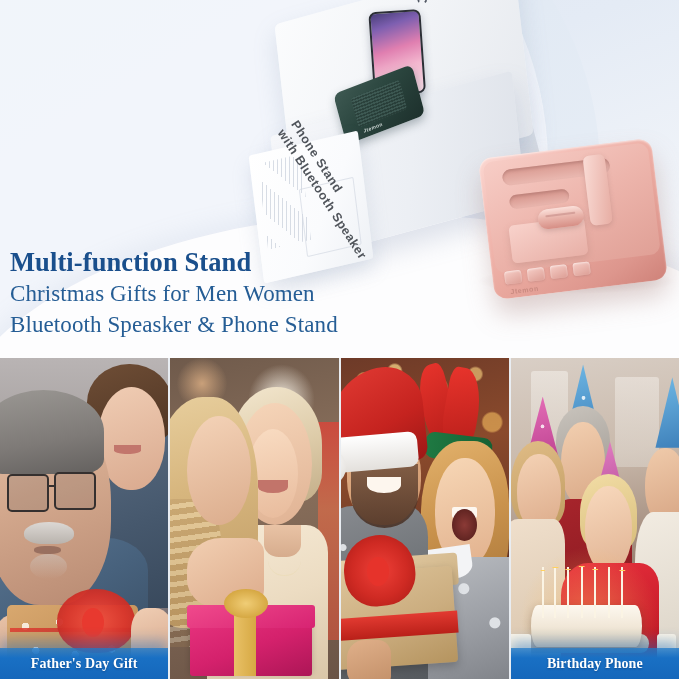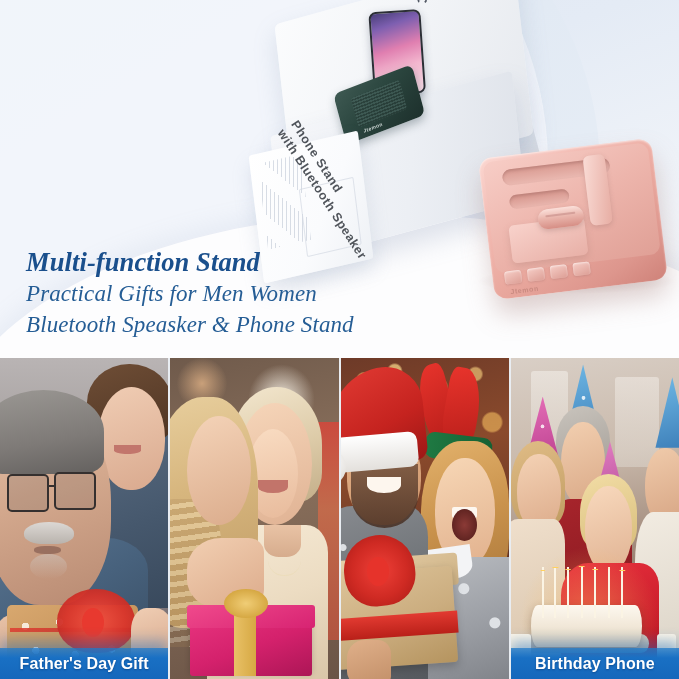--- a/index.html
+++ b/index.html
@@ -171,21 +171,21 @@
     position:absolute; left:16px; bottom:3px;
     font-size:7px; font-weight:700; color:#c98a80; letter-spacing:.6px;
   }
   .dev-shadow {
     position:absolute; left:478px; top:268px; width:196px; height:26px;
     background:radial-gradient(ellipse at 50% 50%,rgba(150,120,120,.26) 0%,rgba(150,120,120,0) 72%);
     border-radius:50%;
   }
 
   
-  .headings { position:absolute; left:26px; top:248px; z-index:6;font-style:italic; }
+  .headings { position:absolute; left:10px; top:248px; z-index:6; }
   .h-main {
     font-family:"Liberation Serif", serif;
     font-weight:700; font-size:26.5px; color:#1a4f8c;
     letter-spacing:.1px; line-height:1.12;
   }
   .h-sub {
     font-family:"Liberation Serif", serif;
     font-weight:400; font-size:23px; color:#255d95;
     line-height:1.38; letter-spacing:.1px;
   }
@@ -200,22 +200,23 @@
   }
   .scene { position:absolute; inset:0; }
 
   .caption {
     position:absolute; left:0; right:0; bottom:0; height:31px;
     background:linear-gradient(180deg,rgba(30,120,200,.82) 0%,#1970c4 32%,#1567bb 100%);
     display:flex; align-items:center; justify-content:center;
     box-shadow:0 -7px 13px rgba(25,110,195,.42);
   }
   .caption span {
-    color:#fff; font-weight:700; font-size:16px; letter-spacing:.1px;
+    color:#fff; font-weight:700; font-size:14px; letter-spacing:.1px;
     text-shadow:0 1px 2px rgba(0,40,90,.45);
+    font-family:Liberation Serif, serif;
   }
 
   
   .f { position:absolute; }
 
   
   .p1-bg { inset:0; background:linear-gradient(165deg,#8d8f93 0%,#9a9499 35%,#837c80 72%,#6f6669 100%); }
   .p1-wall { left:0; top:0; right:0; height:42%; background:linear-gradient(180deg,#b9b4b4,#9a9492); }
   .p1-dshirt { left:-24%; top:56%; width:112%; height:46%;
     background:linear-gradient(150deg,#5b7794 0%,#47617c 48%,#36495e 100%); border-radius:34% 22% 0 0; }
@@ -517,21 +518,21 @@
         <div class="dev-btn"></div>
         <div class="dev-btn"></div>
         <div class="dev-btn"></div>
         <div class="dev-btn"></div>
       </div>
       <div class="dev-brand">Jtemon</div>
     </div>
 
     <div class="headings">
       <div class="h-main">Multi-function Stand</div>
-      <div class="h-sub">Practical Gifts for Men Women</div>
+      <div class="h-sub">Christmas Gifts for Men Women</div>
       <div class="h-sub">Bluetooth Speasker &amp; Phone Stand</div>
     </div>
   </div>
 
   <div class="strip">
 
     <div class="panel">
       <div class="scene">
         <div class="f p1-bg"></div>
         <div class="f p1-wall"></div>

